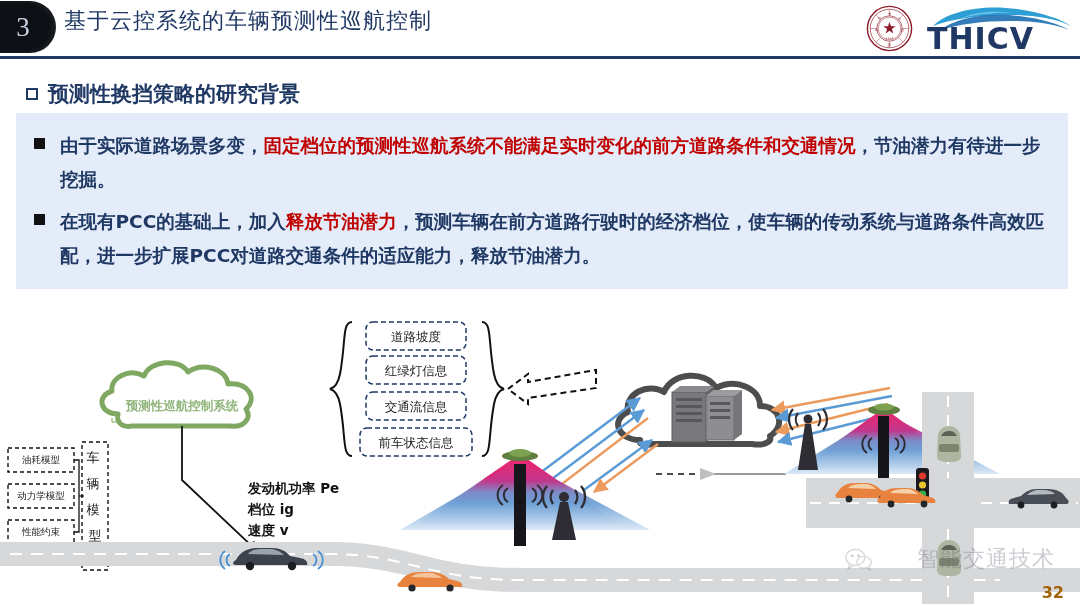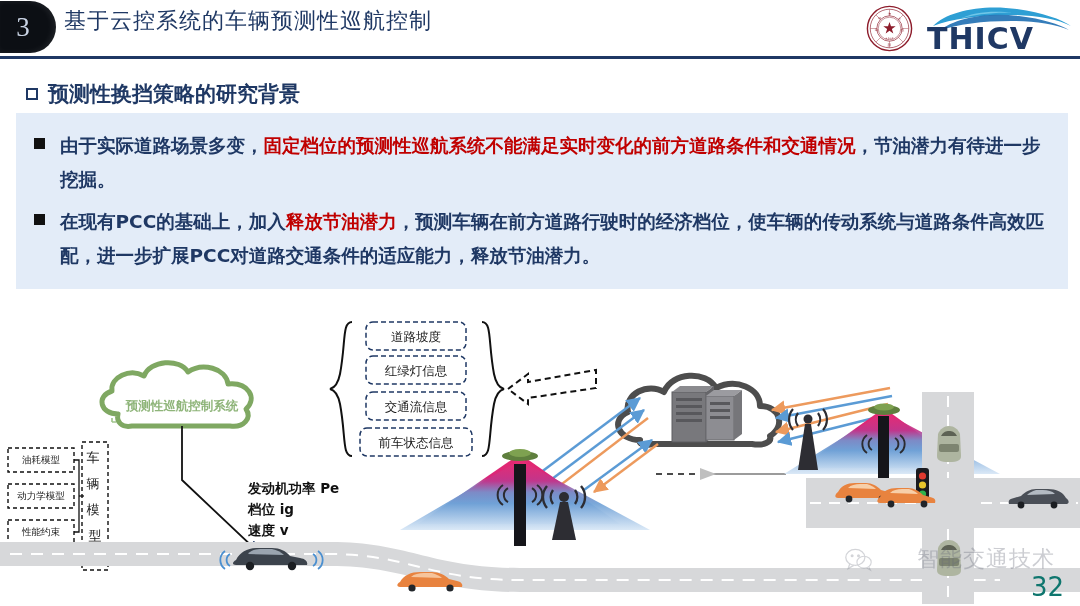--- a/index.html
+++ b/index.html
@@ -107,21 +107,21 @@
     opacity:.33;
   }
   #watermark-text {
     font-family:"DejaVu Sans", sans-serif;
     font-size:22px; color:#666a78; letter-spacing:1px;
     white-space:nowrap;
     margin-left:39px;
   }
   #page-number {
     position:absolute; right:16px; bottom:4px;
-    font-size:26px; font-weight:normal; color:#0f766e;
+    font-size:16px; font-weight:bold; color:#a16207;
     font-family:"DejaVu Sans", sans-serif;
   }
 </style>
 </head>
 <body>
 
 <div id="header">
 
   <div id="slide-badge">
     <div id="slide-badge-number">3</div>

